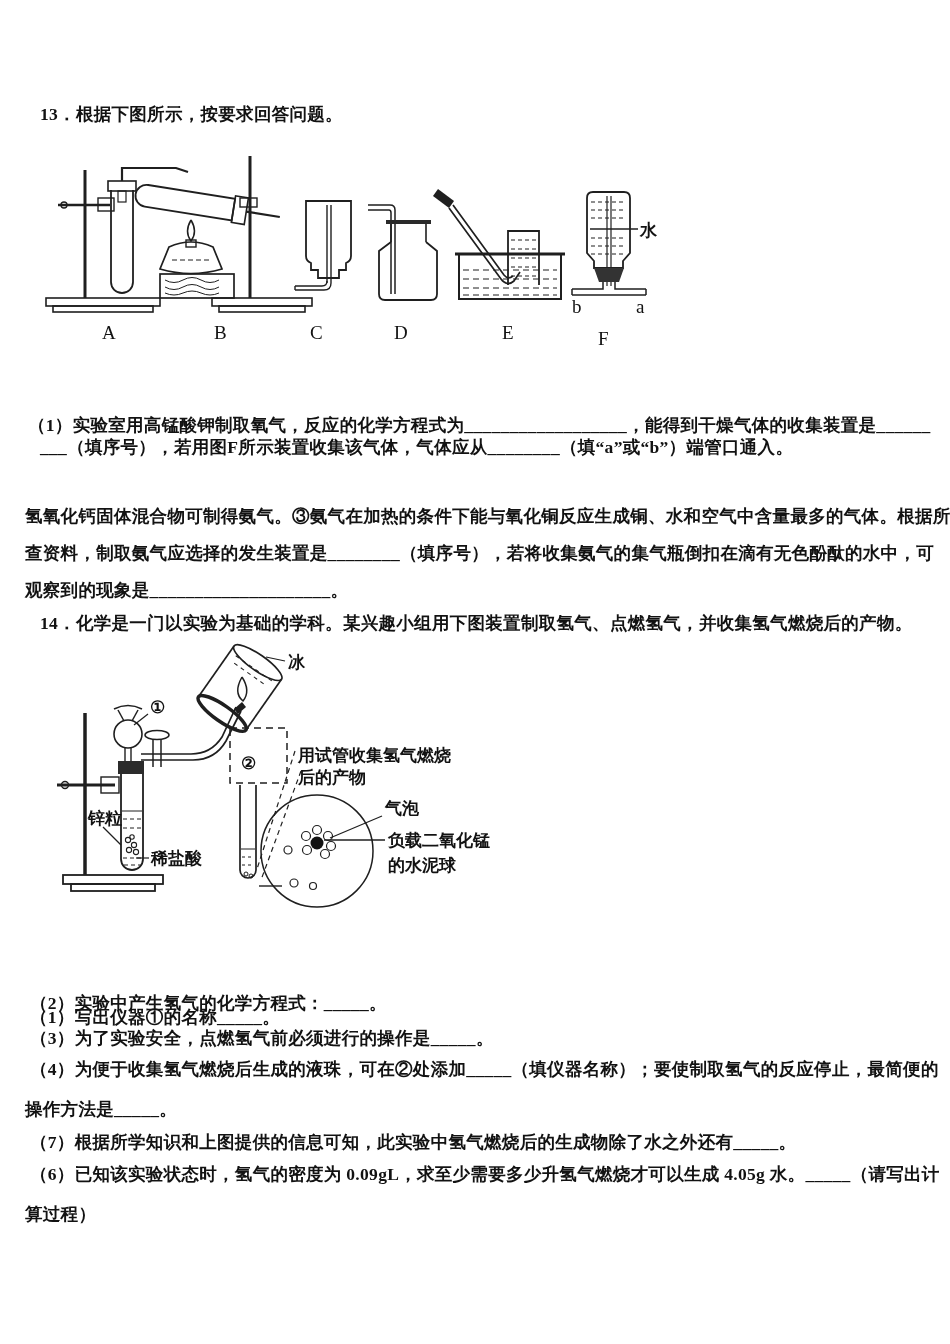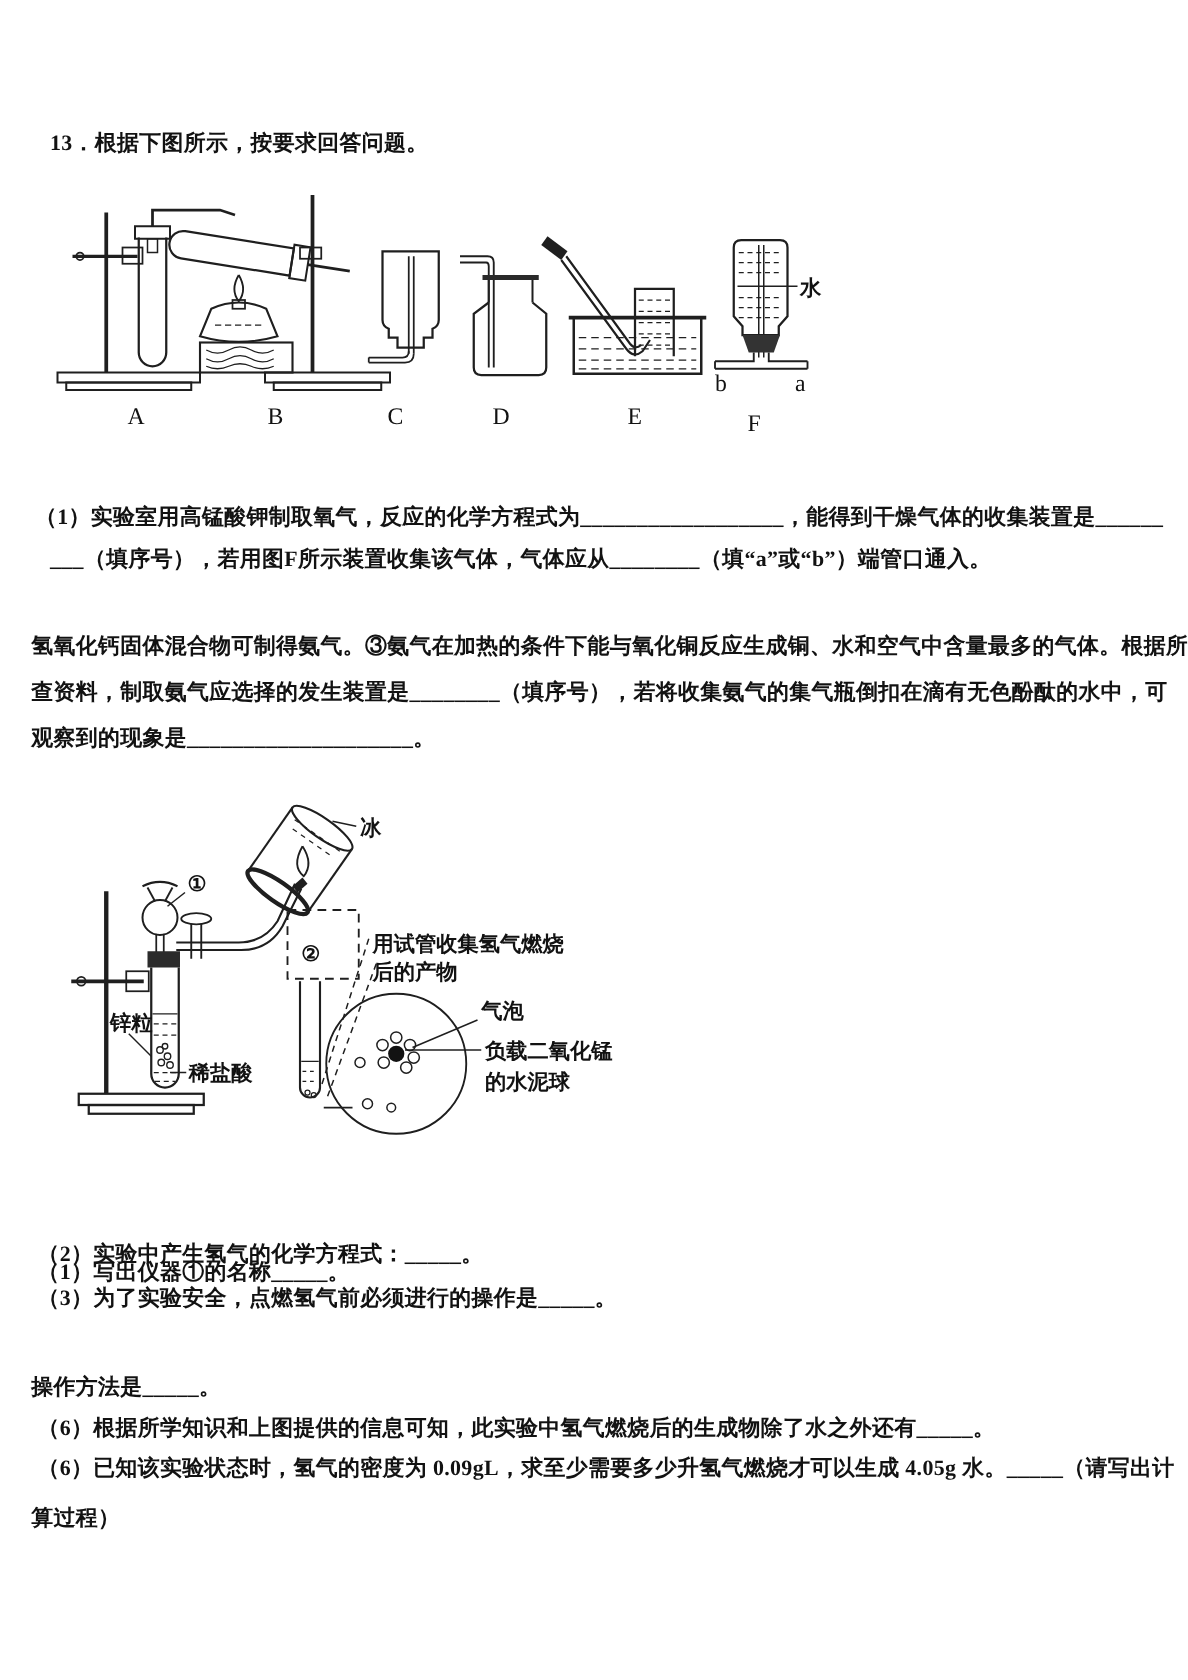--- a/index.html
+++ b/index.html
@@ -118,26 +118,27 @@
       <path class="stroke" d="M534,147 H608" stroke-width="1.5"></path>
       <line class="stroke" x1="534" y1="141" x2="534" y2="147" stroke-width="1.5"></line>
       <line class="stroke" x1="608" y1="141" x2="608" y2="147" stroke-width="1.5"></line>
       <text x="602" y="88">水</text>
       <text class="roman" x="534" y="165">b</text>
       <text class="roman" x="598" y="165">a</text>
       <text class="roman" x="560" y="197">F</text>
     </g>
   </svg>
 
-  <div class="tline" style="left:28px; top:402px">（1）实验室用高锰酸钾制取氧气，反应的化学方程式为__________________，能得到干燥气体的收集装置是______</div>
+  <div class="tline" style="left:28px; top:414px">（1）实验室用高锰酸钾制取氧气，反应的化学方程式为__________________，能得到干燥气体的收集装置是______</div>
   <div class="tline" style="left:40px; top:436px">___（填序号），若用图F所示装置收集该气体，气体应从________（填“a”或“b”）端管口通入。</div>
   <div class="tline" style="left:25px; top:505px">氢氧化钙固体混合物可制得氨气。③氨气在加热的条件下能与氧化铜反应生成铜、水和空气中含量最多的气体。根据所</div>
   <div class="tline" style="left:25px; top:579px">观察到的现象是____________________。</div>
   <div class="tline" style="left:25px; top:542px">查资料，制取氨气应选择的发生装置是________（填序号），若将收集氨气的集气瓶倒扣在滴有无色酚酞的水中，可</div>
 
+  <div class="tline" style="left:40px; top:612px">14．化学是一门以实验为基础的学科。某兴趣小组用下图装置制取氢气、点燃氢气，并收集氢气燃烧后的产物。</div>
 
   <svg class="fig" style="left:45px; top:643px" width="600" height="300" viewBox="0 0 600 300">
 
     <g>
       <line class="stroke" x1="40" y1="70" x2="40" y2="232" stroke-width="3.5"></line>
       <rect class="stroke" x="18" y="232" width="100" height="9" stroke-width="1.8"></rect>
       <rect class="stroke" x="26" y="241" width="84" height="7" stroke-width="1.8"></rect>
       <line class="stroke" x1="12" y1="142" x2="70" y2="142" stroke-width="3"></line>
       <circle class="stroke" cx="20" cy="142" r="3.5" stroke-width="1.4"></circle>
       <rect class="stroke" x="56" y="134" width="18" height="16" fill="#fff" stroke-width="1.4"></rect>
@@ -231,18 +232,19 @@
       <line class="stroke" x1="58" y1="184" x2="76" y2="202" stroke-width="1.2"></line>
       <text x="43" y="181">锌粒</text>
       <line class="stroke" x1="91" y1="215" x2="104" y2="215" stroke-width="1.2"></line>
       <text x="106" y="221">稀盐酸</text>
     </g>
   </svg>
 
   <div class="tline" style="left:30px; top:1006px">（1）写出仪器①的名称_____。</div>
   <div class="tline" style="left:30px; top:992px">（2）实验中产生氢气的化学方程式：_____。</div>
   <div class="tline" style="left:30px; top:1027px">（3）为了实验安全，点燃氢气前必须进行的操作是_____。</div>
+  <div class="tline" style="left:30px; top:1058px">（4）为便于收集氢气燃烧后生成的液珠，可在②处添加_____（填仪器名称）；要使制取氢气的反应停止，最简便的</div>
   <div class="tline" style="left:25px; top:1098px">操作方法是_____。</div>
-  <div class="tline" style="left:30px; top:1131px">（6）根据所学知识和上图提供的信息可知，此实验中氢气燃烧后的生成物除了水之外还有_____。</div>
+  <div class="tline" style="left:30px; top:1131px">（7）根据所学知识和上图提供的信息可知，此实验中氢气燃烧后的生成物除了水之外还有_____。</div>
   <div class="tline" style="left:30px; top:1163px">（6）已知该实验状态时，氢气的密度为 0.09gL，求至少需要多少升氢气燃烧才可以生成 4.05g 水。_____（请写出计</div>
   <div class="tline" style="left:25px; top:1203px">算过程）</div>
 
 </div>
 
 </body></html>

